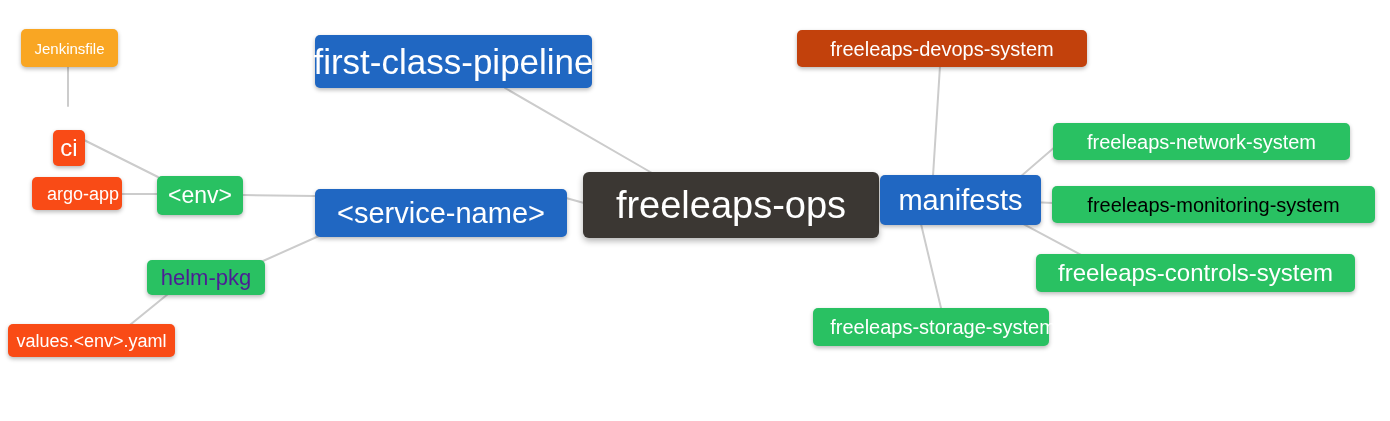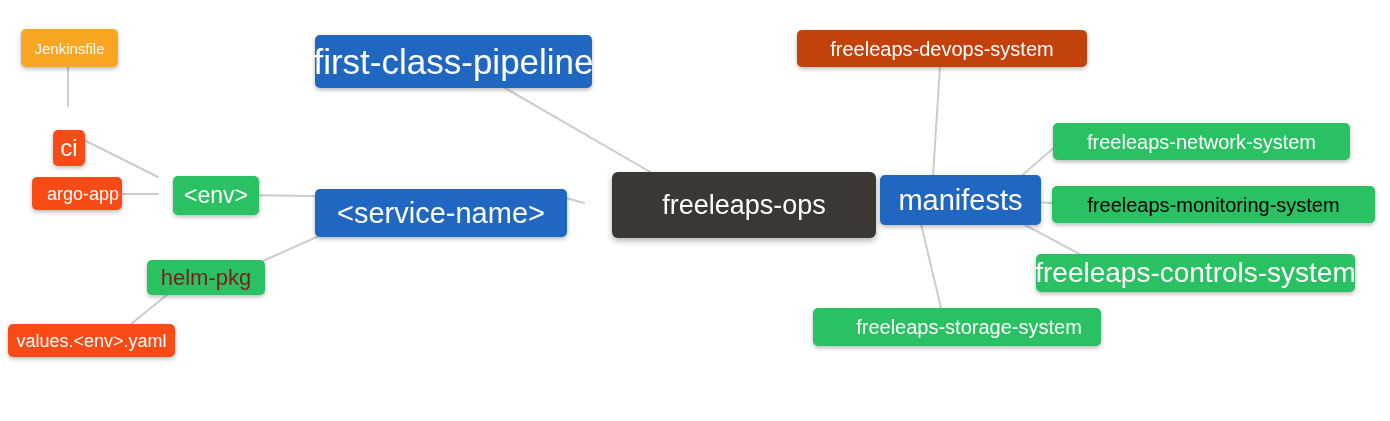--- a/index.html
+++ b/index.html
@@ -54,29 +54,29 @@
       <line x1="566" y1="198" x2="584" y2="203" stroke="#cccccc" stroke-width="2" stroke-linecap="round"></line>
       <line x1="505" y1="88" x2="652" y2="173" stroke="#cccccc" stroke-width="2" stroke-linecap="round"></line>
       <line x1="845" y1="203" x2="853" y2="200" stroke="#cccccc" stroke-width="2" stroke-linecap="round"></line>
       <line x1="933" y1="176" x2="940" y2="66" stroke="#cccccc" stroke-width="2" stroke-linecap="round"></line>
       <line x1="1012" y1="184" x2="1056" y2="146" stroke="#cccccc" stroke-width="2" stroke-linecap="round"></line>
       <line x1="1012" y1="201" x2="1053" y2="203" stroke="#cccccc" stroke-width="2" stroke-linecap="round"></line>
       <line x1="1012" y1="218" x2="1085" y2="257" stroke="#cccccc" stroke-width="2" stroke-linecap="round"></line>
       <line x1="921" y1="224" x2="941" y2="308" stroke="#cccccc" stroke-width="2" stroke-linecap="round"></line>
     </svg>
   <div>
-      <div class="node root" style="left: 583px; top: 172px; width: 264px; height: 66px; font-size: 27px; background: rgb(59, 55, 51); color: rgb(255, 255, 255); margin-left: 29px;">freeleaps-ops</div>
+      <div class="node root" style="left: 583px; top: 172px; width: 296px; height: 66px; font-size: 38px; background: rgb(59, 55, 51); color: rgb(255, 255, 255);">freeleaps-ops</div>
       <div class="node level1" style="left: 315px; top: 35px; width: 277px; height: 53px; font-size: 35px; background: rgb(32, 103, 194); color: rgb(255, 255, 255);">first-class-pipeline</div>
       <div class="node level1" style="left: 315px; top: 172px; width: 252px; height: 48px; font-size: 29px; background: rgb(32, 103, 194); color: rgb(255, 255, 255); margin-top: 17px;">&lt;service-name&gt;</div>
       <div class="node level1" style="left: 852px; top: 175px; width: 161px; height: 50px; font-size: 29px; background: rgb(32, 103, 194); color: rgb(255, 255, 255); margin-left: 28px;">manifests</div>
-      <div class="node level2" style="left: 157px; top: 176px; width: 86px; height: 39px; font-size: 23px; background: rgb(41, 193, 98); color: rgb(255, 255, 255); margin-left: 16px;">&lt;env&gt;</div>
-      <div class="node level2" style="left: 147px; top: 260px; width: 118px; height: 35px; font-size: 22px; background: rgb(41, 193, 98); color: #7f1d1d;">helm-pkg</div>
+      <div class="node level2" style="left: 157px; top: 176px; width: 86px; height: 39px; font-size: 23px; background: rgb(41, 193, 98); color: rgb(255, 255, 255);">&lt;env&gt;</div>
+      <div class="node level2" style="left: 147px; top: 260px; width: 118px; height: 35px; font-size: 22px; background: rgb(41, 193, 98); color: #4c1d95;">helm-pkg</div>
       <div class="node level2" style="left: 797px; top: 30px; width: 290px; height: 37px; font-size: 20px; background: #c2410c; color: rgb(255, 255, 255);">freeleaps-devops-system</div>
       <div class="node level2" style="left: 1053px; top: 111px; width: 297px; height: 37px; font-size: 20px; background: rgb(41, 193, 98); color: rgb(255, 255, 255); margin-top: 12px;">freeleaps-network-system</div>
       <div class="node level2" style="left: 1052px; top: 186px; width: 323px; height: 37px; font-size: 20px; background: rgb(41, 193, 98); color: #000000;">freeleaps-monitoring-system</div>
-      <div class="node level2" style="left: 1036px; top: 254px; width: 319px; height: 38px; font-size: 28px; background: rgb(41, 193, 98); color: rgb(255, 255, 255);">freeleaps-controls-system</div>
-      <div class="node level2" style="left: 813px; top: 308px; width: 288px; height: 38px; font-size: 20px; background: rgb(41, 193, 98); color: rgb(255, 255, 255); padding-left: 24px;">freeleaps-storage-system</div>
+      <div class="node level2" style="left: 1036px; top: 254px; width: 319px; height: 38px; font-size: 24px; background: rgb(41, 193, 98); color: rgb(255, 255, 255);">freeleaps-controls-system</div>
+      <div class="node level2" style="left: 813px; top: 308px; width: 236px; height: 38px; font-size: 20px; background: rgb(41, 193, 98); color: rgb(255, 255, 255); padding-left: 24px;">freeleaps-storage-system</div>
       <div class="node level3" style="left: 53px; top: 106px; width: 32px; height: 36px; font-size: 24px; background: rgb(249, 75, 22); color: rgb(255, 255, 255); margin-top: 24px;">ci</div>
       <div class="node level3" style="left: 32px; top: 177px; width: 90px; height: 33px; font-size: 18px; background: rgb(249, 75, 22); color: rgb(255, 255, 255); padding-left: 12px;">argo-app</div>
       <div class="node level3" style="left: 8px; top: 324px; width: 167px; height: 33px; font-size: 18px; background: rgb(249, 75, 22); color: rgb(255, 255, 255);">values.&lt;env&gt;.yaml</div>
       <div class="node level4" style="left: 21px; top: 29px; width: 97px; height: 38px; font-size: 15px; background: rgb(249, 166, 35); color: rgb(255, 255, 255);">Jenkinsfile</div>
     </div>
 </div>
 
 </body></html>

